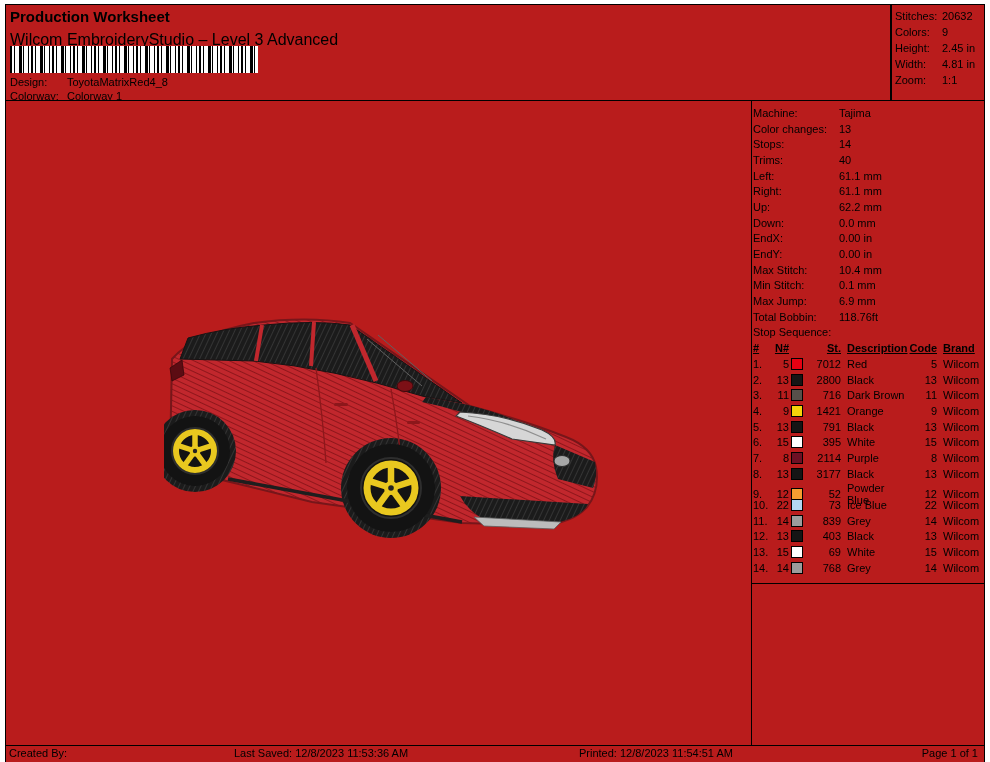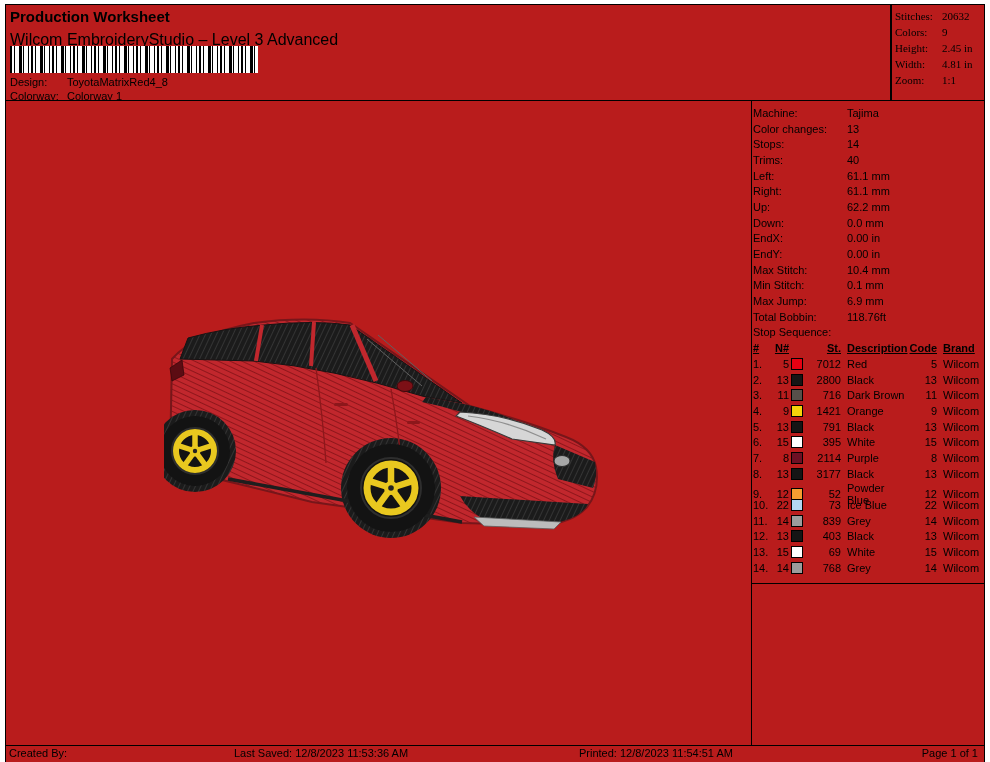--- a/index.html
+++ b/index.html
@@ -9,31 +9,31 @@
   .header-left{left:5px;top:4px;width:886px;height:97px;}
   .title{position:absolute;left:4px;top:3px;font-size:15px;font-weight:bold;}
   .subtitle{position:absolute;left:4px;top:26px;font-size:16px;}
   .barcode{position:absolute;left:4px;top:41px;width:248px;height:27px;
     background-image:repeating-linear-gradient(90deg,#000 0 2px,#fff 2px 4px,#000 4px 5px,#fff 5px 9px,#000 9px 12px,#fff 12px 13px,#000 13px 14px,#fff 14px 18px,#000 18px 19px,#fff 19px 21px);}
   .kv{position:absolute;left:4px;display:flex;}
   .kv-label{width:57px;}
   .design-row{top:71px;}
   .colorway-row{top:85px;}
   
-  .header-right{left:891px;top:4px;width:94px;height:97px;padding:3px 3px;font-family:Liberation Serif, serif;}
+  .header-right{left:891px;top:4px;width:94px;height:97px;padding:3px 3px;}
   .stat-row{display:flex;line-height:16px;}
   .stat-label{width:47px;}
   
   .main{left:5px;top:100px;width:980px;height:646px;}
   .vline{position:absolute;left:745px;top:0;width:1px;height:644px;background:#000;}
   .hline{position:absolute;left:745px;top:482px;width:233px;height:1px;background:#000;}
   .car{position:absolute;left:158px;top:210px;width:440px;height:230px;}
   
   .right-panel{position:absolute;left:747px;top:4px;width:231px;}
-  .mi-row{display:flex;height:15.7px;align-items:center;gap:8px;}
+  .mi-row{display:flex;height:15.7px;align-items:center;}
   .mi-label{width:86px;}
   .stop-title{font-weight:normal;}
   .tbl-head,.tbl-row{display:grid;grid-template-columns:20px 16px 16px 36px 66px 30px 45px;height:15.7px;align-items:center;}
   .th{font-weight:bold;text-decoration:underline;}
   .c-n,.c-st,.c-code{text-align:right;}
   .c-desc{padding-left:6px;}
   .c-brand{padding-left:6px;}
   .c-sw{display:flex;justify-content:center;}
   .swatch{width:10px;height:10px;border:1px solid #000;display:inline-block;}
   

